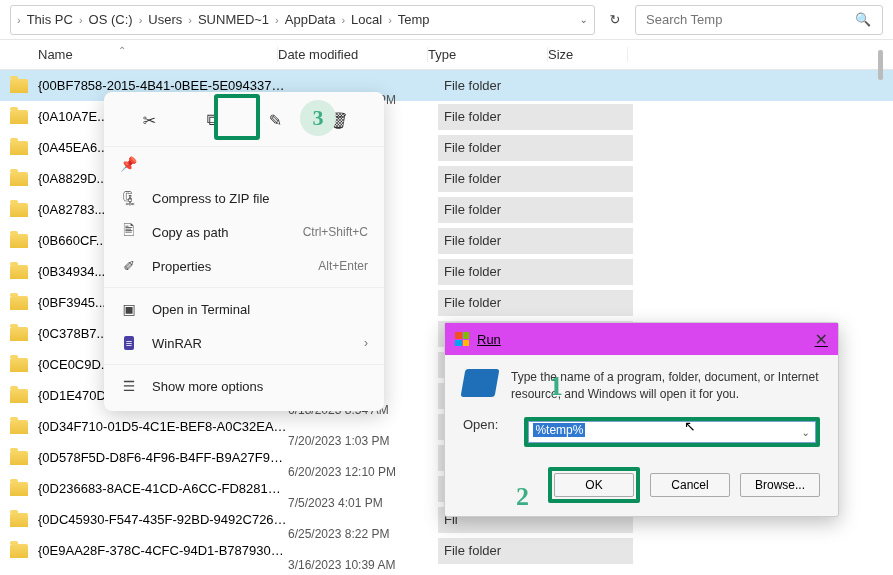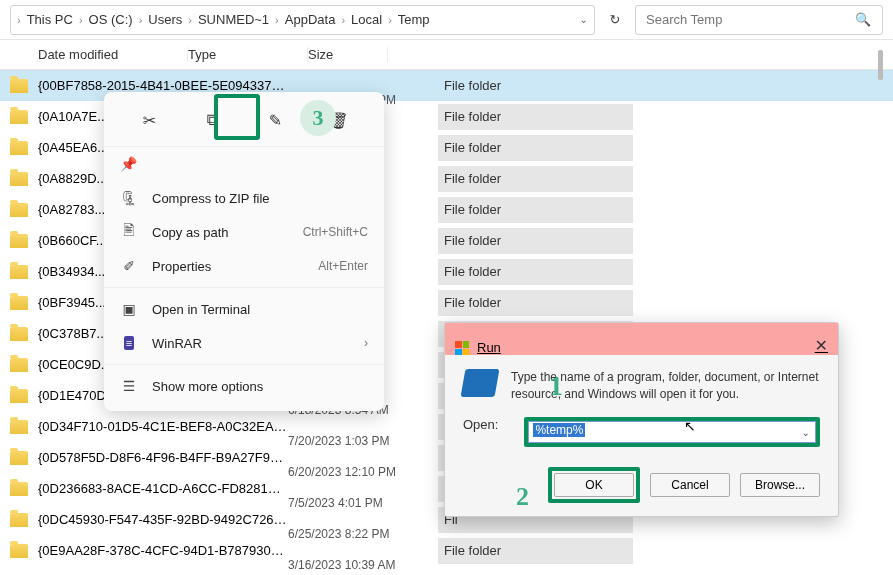--- a/index.html
+++ b/index.html
@@ -45,21 +45,21 @@
     .ctx-item-shortcut { color: #777; font-size: 12px; }
     .ctx-sep { height: 1px; background: #eee; margin: 4px 0; }
     .winrar-icon { font-size: 11px; font-weight: bold; color: #fff; background: #4a3fa3; padding: 1px 2px; border-radius: 2px; }
 
     
     .anno-3 { position: absolute; left: 214px; top: 94px; width: 46px; height: 46px; border: 4px solid #0a8f5c; border-radius: 3px; z-index: 30; pointer-events: none; }
     .badge-3 { position: absolute; left: 300px; top: 100px; width: 36px; height: 36px; border-radius: 50%; background: #d8eee3; display: flex; align-items: center; justify-content: center; color: #3cae85; font-size: 22px; font-weight: bold; z-index: 30; font-family: 'Comic Sans MS', cursive; }
 
     
     .run-dialog { position: absolute; left: 444px; top: 322px; width: 395px; height: 195px; background: #f5f5f5; border: 1px solid #ccc; border-radius: 3px; box-shadow: 0 6px 20px rgba(0,0,0,0.25); z-index: 40; }
-    .run-title { display: flex; align-items: flex-end; height: 32px; padding: 0 10px; background: #fca5a5; text-decoration: underline; }
+    .run-title { display: flex; align-items: center; height: 32px; padding: 0 10px; background: #d946ef; text-decoration: underline; }
     .run-emblem { width: 14px; height: 14px; margin-right: 8px; display: grid; grid-template-columns: 1fr 1fr; grid-template-rows: 1fr 1fr; gap: 1px; }
     .run-emblem div:nth-child(1){background:#f25022;} .run-emblem div:nth-child(2){background:#7fba00;}
     .run-emblem div:nth-child(3){background:#00a4ef;} .run-emblem div:nth-child(4){background:#ffb900;}
     .run-close { margin-left: auto; cursor: pointer; font-size: 16px; color: #333; }
     .run-body { padding: 14px 18px 10px; display: flex; gap: 14px; }
     .run-app-icon { width: 34px; height: 28px; background: #1f6fb8; border-radius: 3px; position: relative; transform: skewX(-10deg);}
     .run-text { flex: 1; font-size: 12px; color: #333; line-height: 1.4; }
     .run-open-row { display: flex; align-items: flex-start; padding: 4px 18px; gap: 26px; }
     .run-open-label { font-size: 13px; color: #333; }
     .run-open-box { flex: 1; border: 4px solid #0a8f5c; border-radius: 2px; padding: 0; }
@@ -96,20 +96,24 @@
     <span class="bc-dropdown">⌄</span>
   </div>
   <div class="refresh-btn">↻</div>
   <div class="search-box">
     <input placeholder="Search Temp" style="">
     <span class="search-icon">🔍</span>
   </div>
 </div>
 
 <div class="header-row">
+  <div class="hcol hcol-name">
+    <span>Name</span>
+    <span class="sort">⌃</span>
+  </div>
   <div class="hcol hcol-date">Date modified</div>
   <div class="hcol hcol-type">Type</div>
   <div class="hcol hcol-size">Size</div>
 </div>
 
 <div class="file-list" id="file-list">
     <div class="row selected">
       <div class="folder-icon"></div>
       <div class="name-cell">{00BF7858-2015-4B41-0BEE-5E094337EB...</div>
       <div class="date-cell">6/20/2023 12:10 PM</div>

